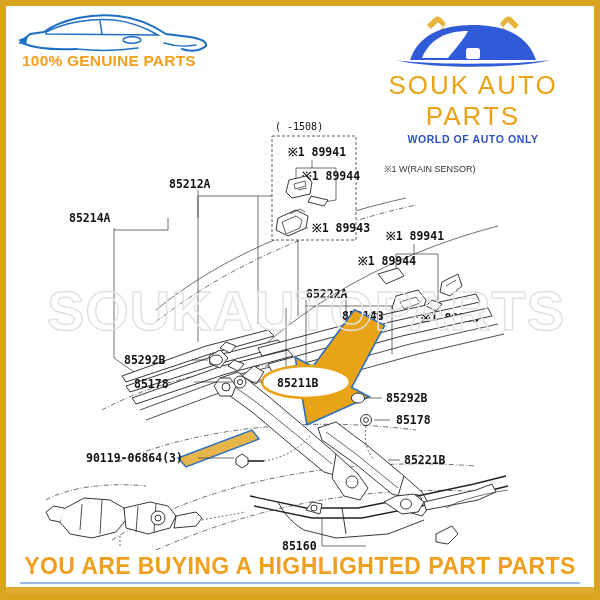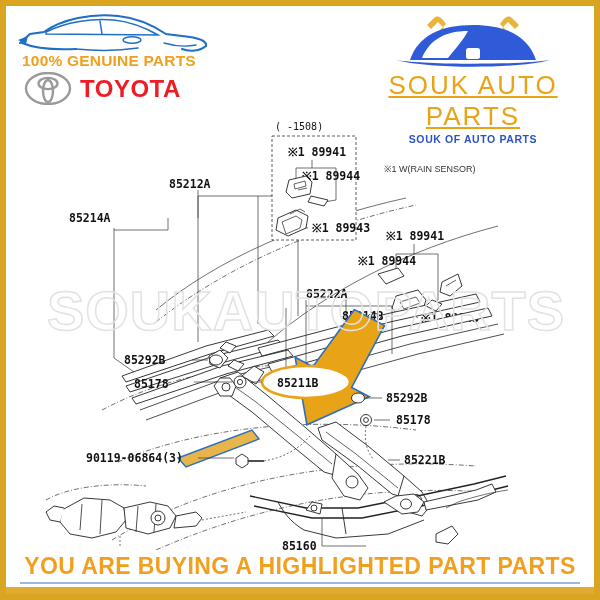--- a/index.html
+++ b/index.html
@@ -13,21 +13,21 @@
   .hdr-left{position:absolute;left:8px;top:4px;width:230px;}
   .car-svg{display:block;}
   .genuine{font-size:15.5px;font-weight:bold;color:#f0a01e;letter-spacing:.2px;
            margin:-4px 0 0 8px;font-family:"Liberation Sans",sans-serif;}
   .toy-row{display:flex;align-items:center;margin:2px 0 0 10px;}
   .toy-word{font-size:24px;font-weight:bold;color:#ee1c25;letter-spacing:.5px;
             margin-left:8px;font-family:"Liberation Sans",sans-serif;}
 
   .hdr-right{position:absolute;right:6px;top:6px;width:230px;text-align:center;}
   .souk-word{font-size:26px;font-weight:normal;color:#e8a317;letter-spacing:2.0px;
-             font-family:"Liberation Sans",sans-serif;margin-top:-4px;text-decoration:underline;}
+             font-family:"Liberation Sans",sans-serif;margin-top:-4px;}
   .souk-sub{font-size:10.5px;font-weight:bold;color:#2a52c8;letter-spacing:.6px;
             margin-top:1px;font-family:"Liberation Sans",sans-serif;}
 
   
   #diagram{position:absolute;left:0;top:104px;width:588px;height:440px;}
   #diagram svg{display:block;}
   .lbl{font-family:"DejaVu Sans Mono","Liberation Mono",monospace;
        font-size:11.5px;font-weight:bold;fill:#111;}
   .lbl-sm{font-family:"DejaVu Sans Mono","Liberation Mono",monospace;
           font-size:10px;fill:#111;}
@@ -67,45 +67,37 @@
         <path d="M8 33 C20 38 40 40 62 39"></path>
         <path d="M32 22 C52 12 78 8 100 10 C118 12 132 18 144 25 L32 24 Z" stroke-width="1.5"></path>
         <path d="M86 11 L88 24" stroke-width="1.5"></path>
         <ellipse cx="118" cy="30" rx="9" ry="3.2" stroke-width="1.5"></ellipse>
         <path d="M150 33 C160 36 172 37 182 35" stroke-width="1.4"></path>
         <path d="M62 39 C82 41 104 41 124 38" stroke-width="1.4"></path>
       </g>
       <path d="M4 30 L14 26 L12 34 Z" fill="#1f6fc4"></path>
     </svg>
     <div class="genuine">100% GENUINE PARTS</div>
-    <div class="toy-row">
-      <svg width="48" height="33" viewBox="0 0 48 33">
-        <ellipse cx="24" cy="16.5" rx="22" ry="15.5" fill="none" stroke="#9a9a9a" stroke-width="2.4"></ellipse>
-        <ellipse cx="24" cy="11.5" rx="9.5" ry="5.6" fill="none" stroke="#9a9a9a" stroke-width="2.4"></ellipse>
-        <ellipse cx="24" cy="19" rx="5" ry="11" fill="none" stroke="#9a9a9a" stroke-width="2.4"></ellipse>
-      </svg>
-      <span class="toy-word">TOYOTA</span>
-    </div>
   </div>
 
   <div class="hdr-right">
     <svg width="170" height="62" viewBox="0 0 170 62" style="display:block;margin:0 auto;">
       <g fill="#e8b53a">
         <path d="M46 6 L39 13 L43 17 L50 10 L56 16 L44 30 L54 40 L64 30 L52 18 L58 12
                  C53 4 49 3 46 6 Z"></path>
         <path d="M124 6 L131 13 L127 17 L120 10 L114 16 L126 30 L116 40 L106 30 L118 18
                  L112 12 C117 4 121 3 124 6 Z"></path>
       </g>
       <path d="M22 48 C30 24 52 13 85 13 C118 13 140 24 148 48 Z" fill="#2f5bd8"></path>
       <path d="M34 46 C42 27 58 19 80 19 C76 27 68 36 60 46 Z" fill="#ffffff"></path>
       <rect x="78" y="36" width="14" height="11" rx="2.5" fill="#ffffff"></rect>
       <path d="M8 48 C40 57 130 57 162 48 C130 53 40 53 8 48 Z" fill="#2f5bd8"></path>
     </svg>
     <div class="souk-word">SOUK AUTO PARTS</div>
-    <div class="souk-sub">SOUK OF AUTO PARTS</div>
+    <div class="souk-sub">WORLD OF AUTO ONLY</div>
   </div>
 
   <div id="diagram">
   <svg width="588" height="440" viewBox="0 0 588 440">
 
     <g class="ln-thin">
       <path d="M150 200 C210 150 300 110 400 88"></path>
       <path d="M262 232 C320 182 400 140 492 116"></path>
     </g>
     <path class="ln-dash" d="M150 212 C215 160 305 118 410 95"></path>

